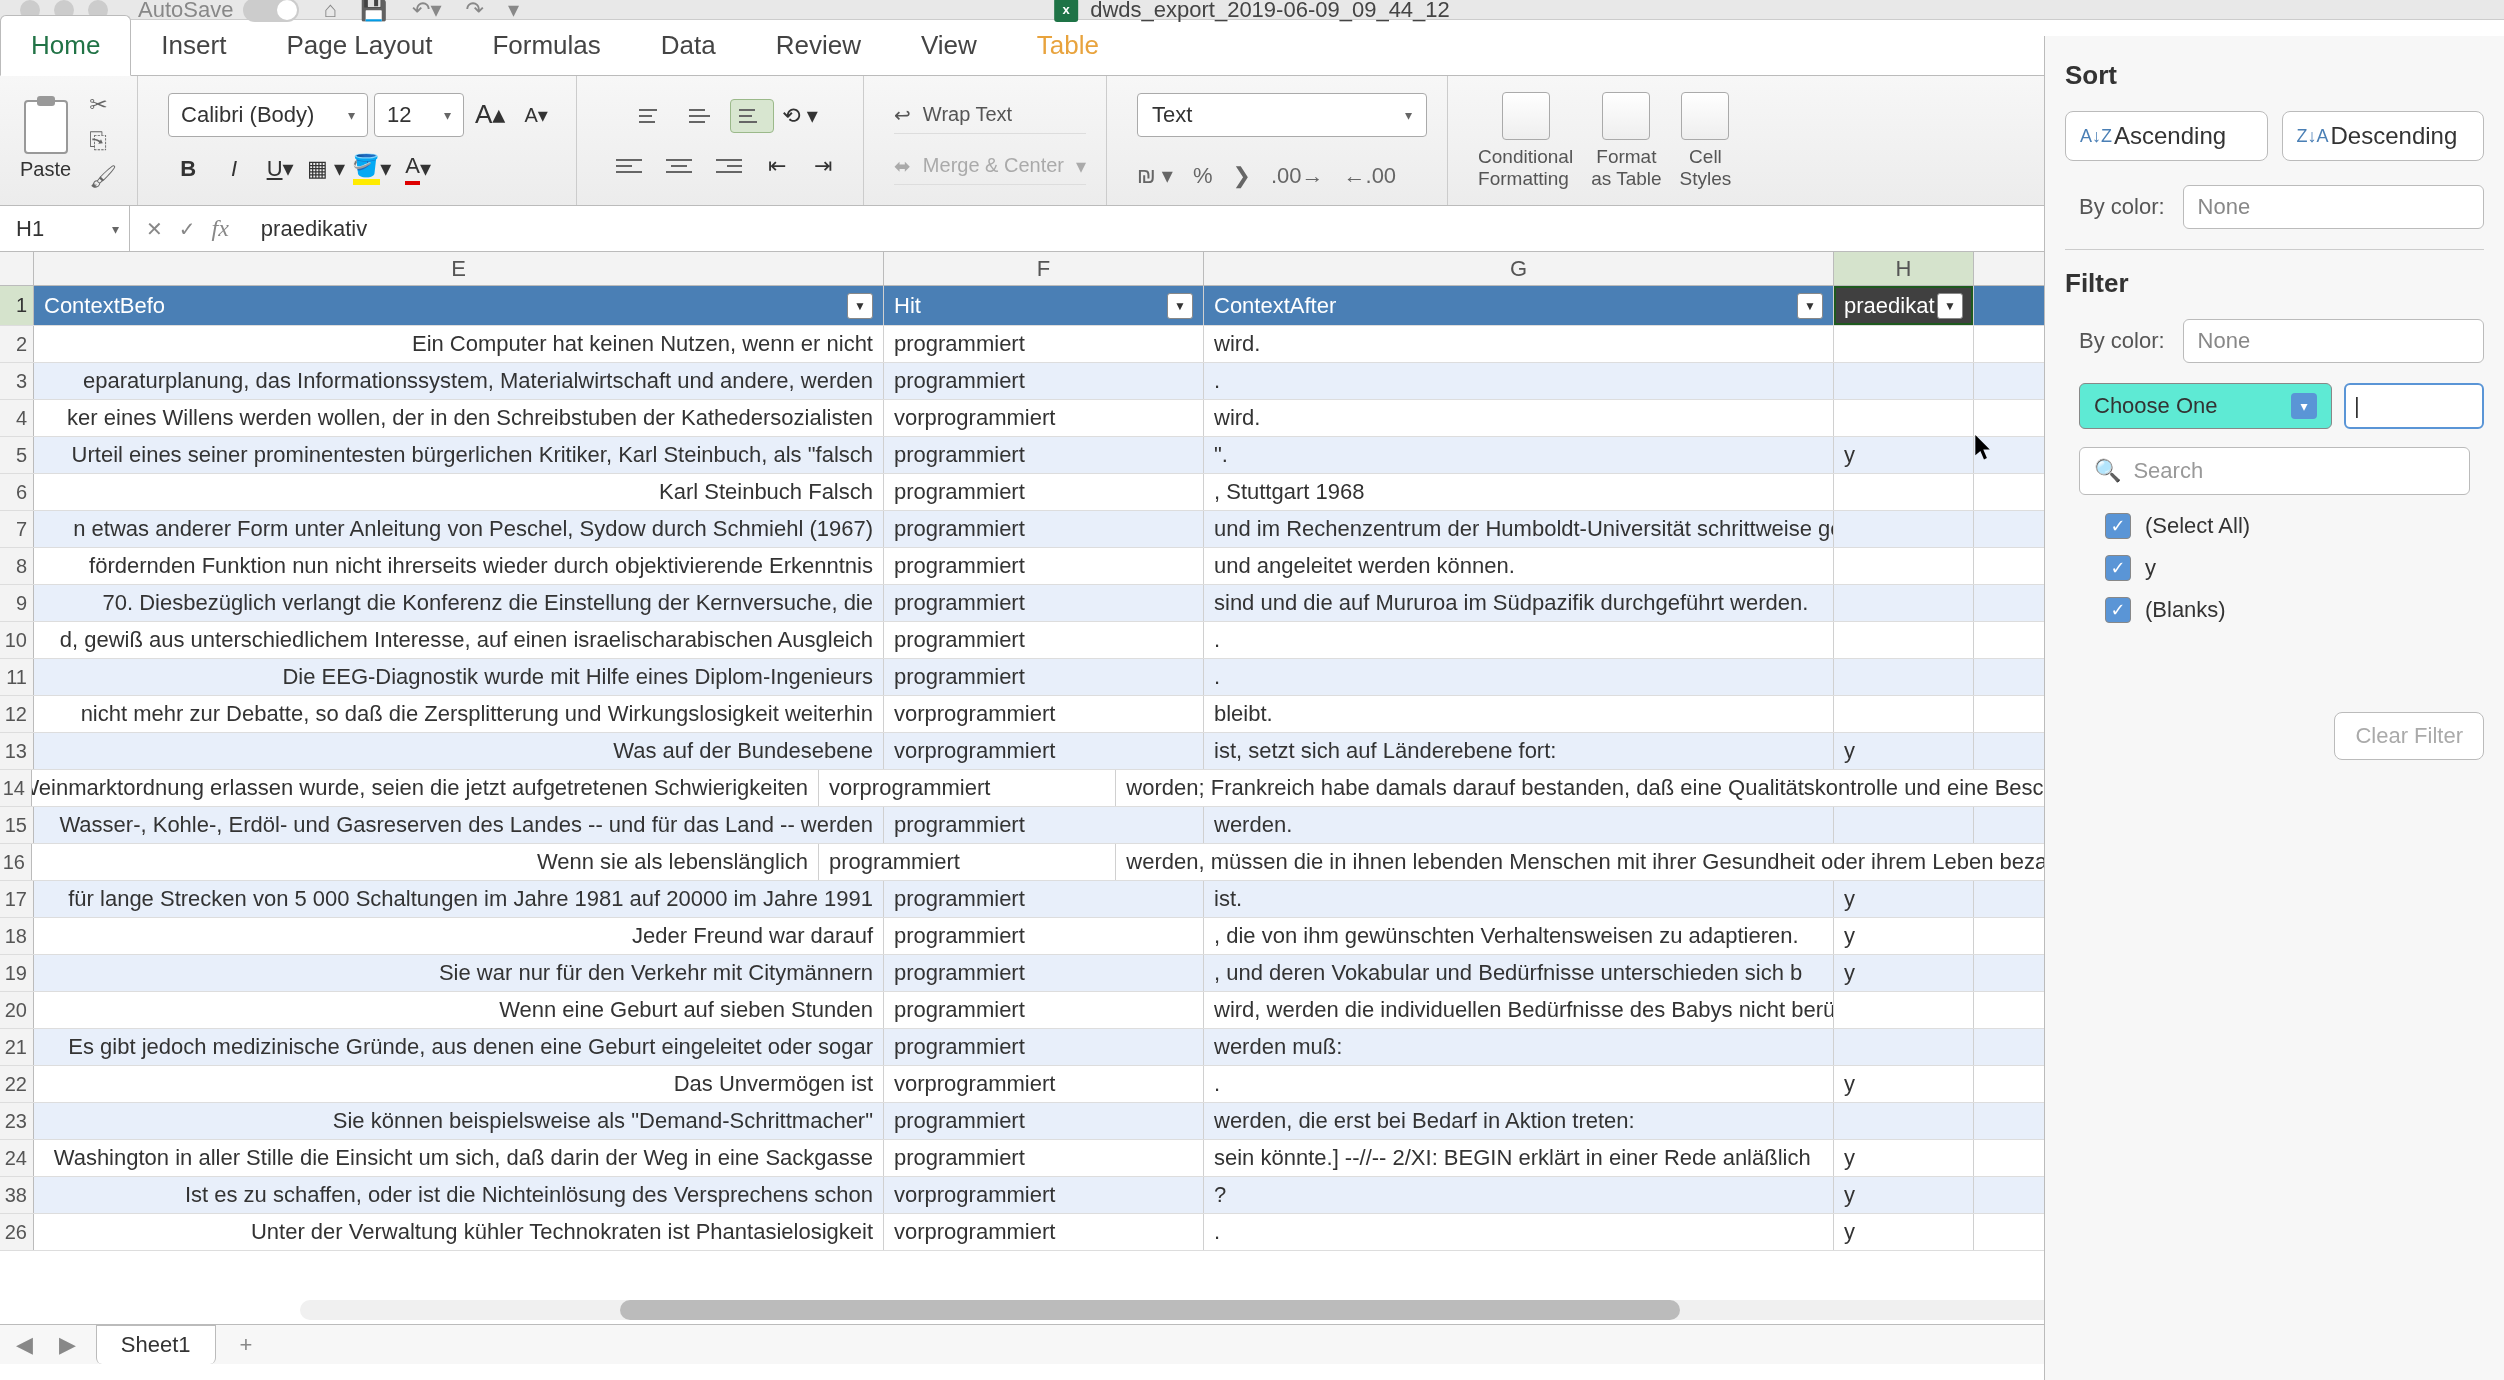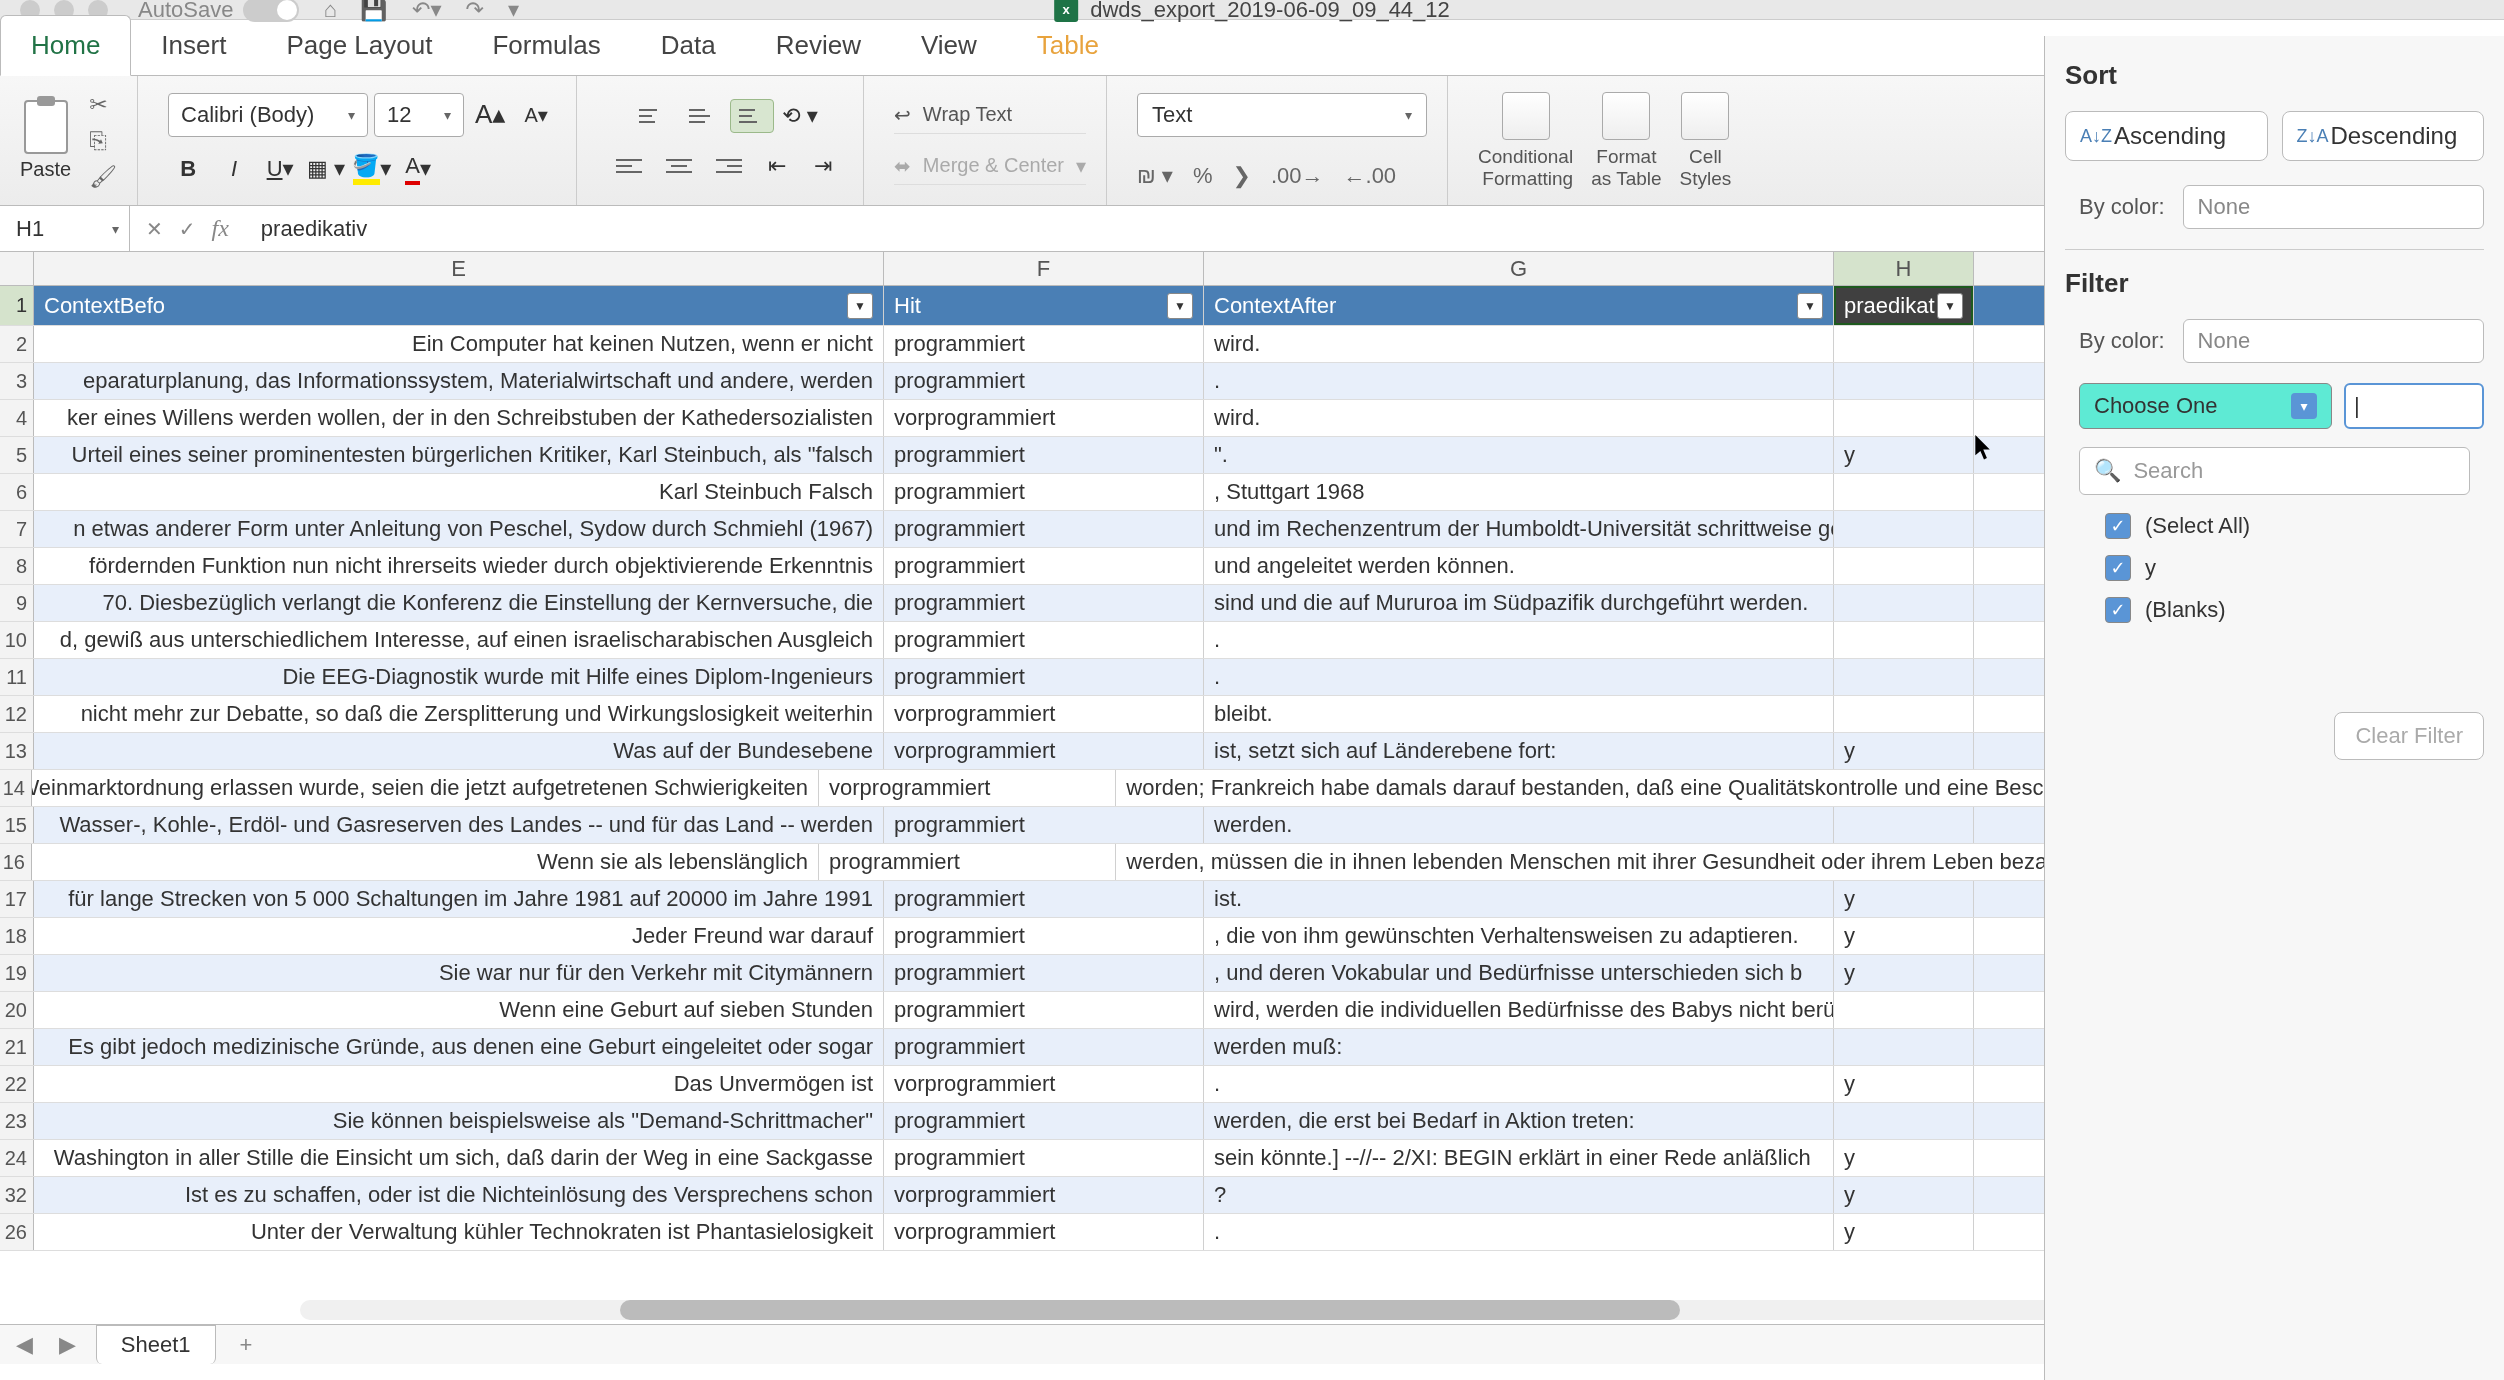--- a/index.html
+++ b/index.html
@@ -244,21 +244,21 @@
       <span>₪ ▾</span>
       <span>%</span>
       <span>❯</span>
       <span>.00→</span>
       <span>←.00</span>
     </div>
   </div>
   <div class="group">
     <div class="big-btn">
         <div class="ic"></div>
-        <span style="white-space:pre;text-align:right">Conditional
+        <span style="white-space:pre;text-align:left">Conditional
 Formatting</span>
       </div>
     <div class="big-btn">
         <div class="ic"></div>
         <span style="white-space:pre;text-align:center">Format
 as Table</span>
       </div>
     <div class="big-btn">
         <div class="ic"></div>
         <span style="white-space:pre;text-align:center">Cell
@@ -463,21 +463,21 @@
       <div class="cell h"></div>
     </div>
         <div class="row">
       <div class="row-h">24</div>
       <div class="cell e">Washington in aller Stille die Einsicht um sich, daß darin der Weg in eine Sackgasse</div>
       <div class="cell f">programmiert</div>
       <div class="cell g">sein könnte.] --//-- 2/XI: BEGIN erklärt in einer Rede anläßlich</div>
       <div class="cell h">y</div>
     </div>
         <div class="row band">
-      <div class="row-h">32</div>
+      <div class="row-h">38</div>
       <div class="cell e">Ist es zu schaffen, oder ist die Nichteinlösung des Versprechens schon</div>
       <div class="cell f">vorprogrammiert</div>
       <div class="cell g">?</div>
       <div class="cell h">y</div>
     </div>
         <div class="row">
       <div class="row-h">26</div>
       <div class="cell e">Unter der Verwaltung kühler Technokraten ist Phantasielosigkeit</div>
       <div class="cell f">vorprogrammiert</div>
       <div class="cell g">.</div>

